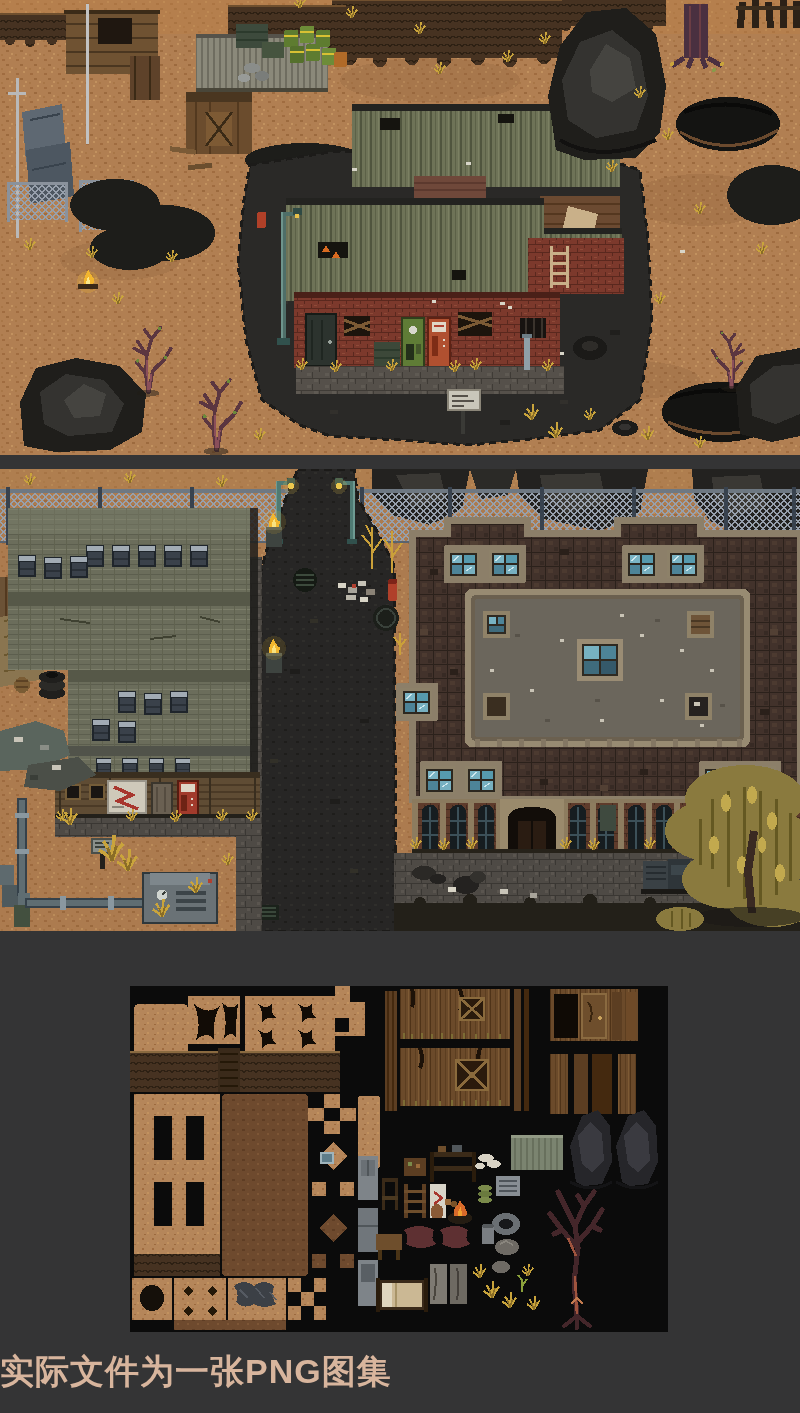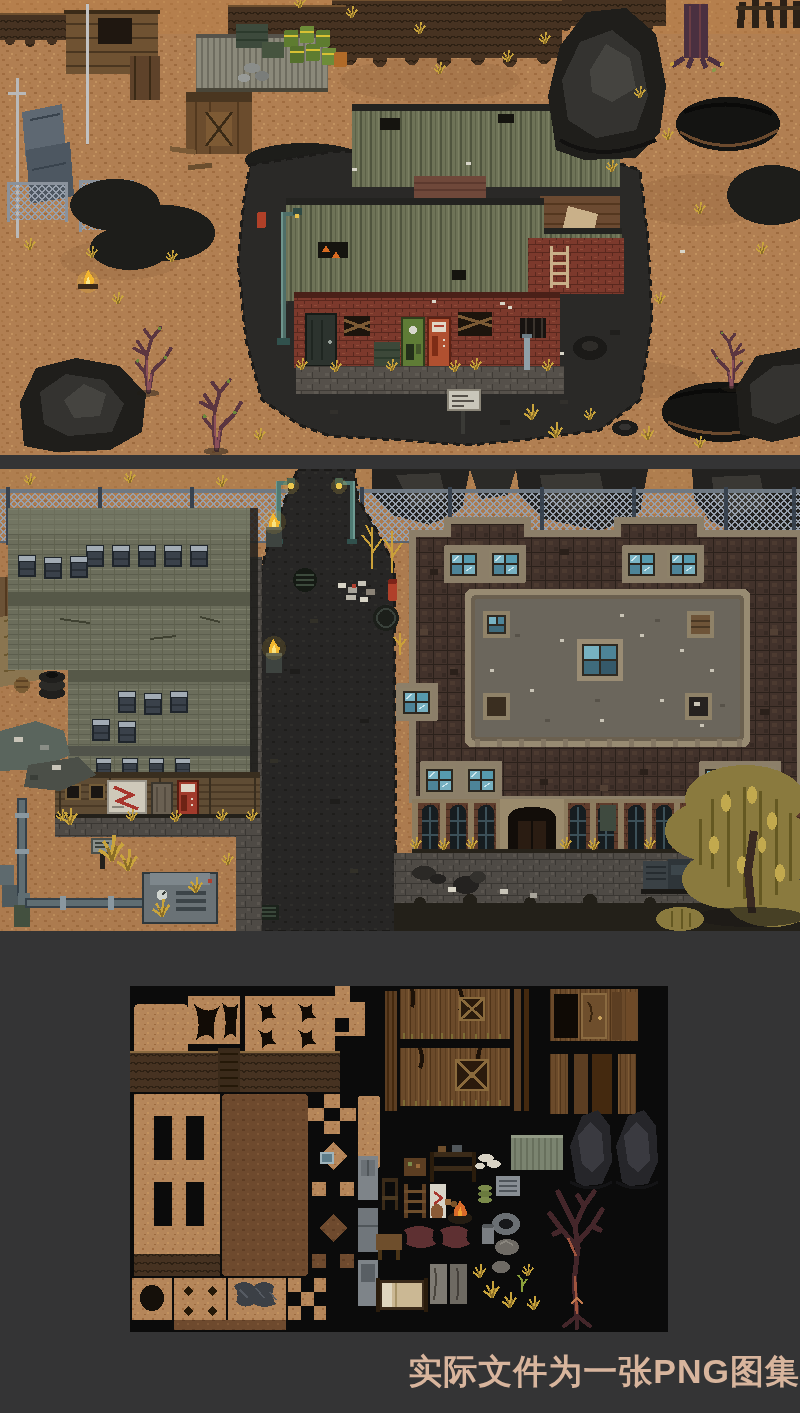--- a/index.html
+++ b/index.html
@@ -8,21 +8,21 @@
     background:#343435;
     font-family:"Liberation Sans", sans-serif;
   }
   .panel{position:absolute;left:0;display:block;margin:0;padding:0;line-height:0;}
   .panel svg{display:block;}
   #scene1{top:0;width:800px;height:455px;}
   #scene2{top:469px;width:800px;height:462px;}
   #atlas{top:986px;left:130px;width:538px;height:346px;background:#0b0b0b;}
   #caption{
     position:absolute;top:1348px;left:0;width:800px;height:46px;
-    text-align:right;font-size:34px;font-weight:bold;letter-spacing:1px;
+    text-align:left;font-size:34px;font-weight:bold;letter-spacing:1px;
     color:#d8b59d;line-height:46px;
   }
 </style>
 </head>
 <body style="background: rgb(52, 52, 53);">
 
 <figure class="panel" id="scene1">
 <svg viewBox="0 0 800 455" width="800" height="455" shape-rendering="crispEdges">
 <defs>
   <pattern id="pdirt" width="14" height="14" patternUnits="userSpaceOnUse">

